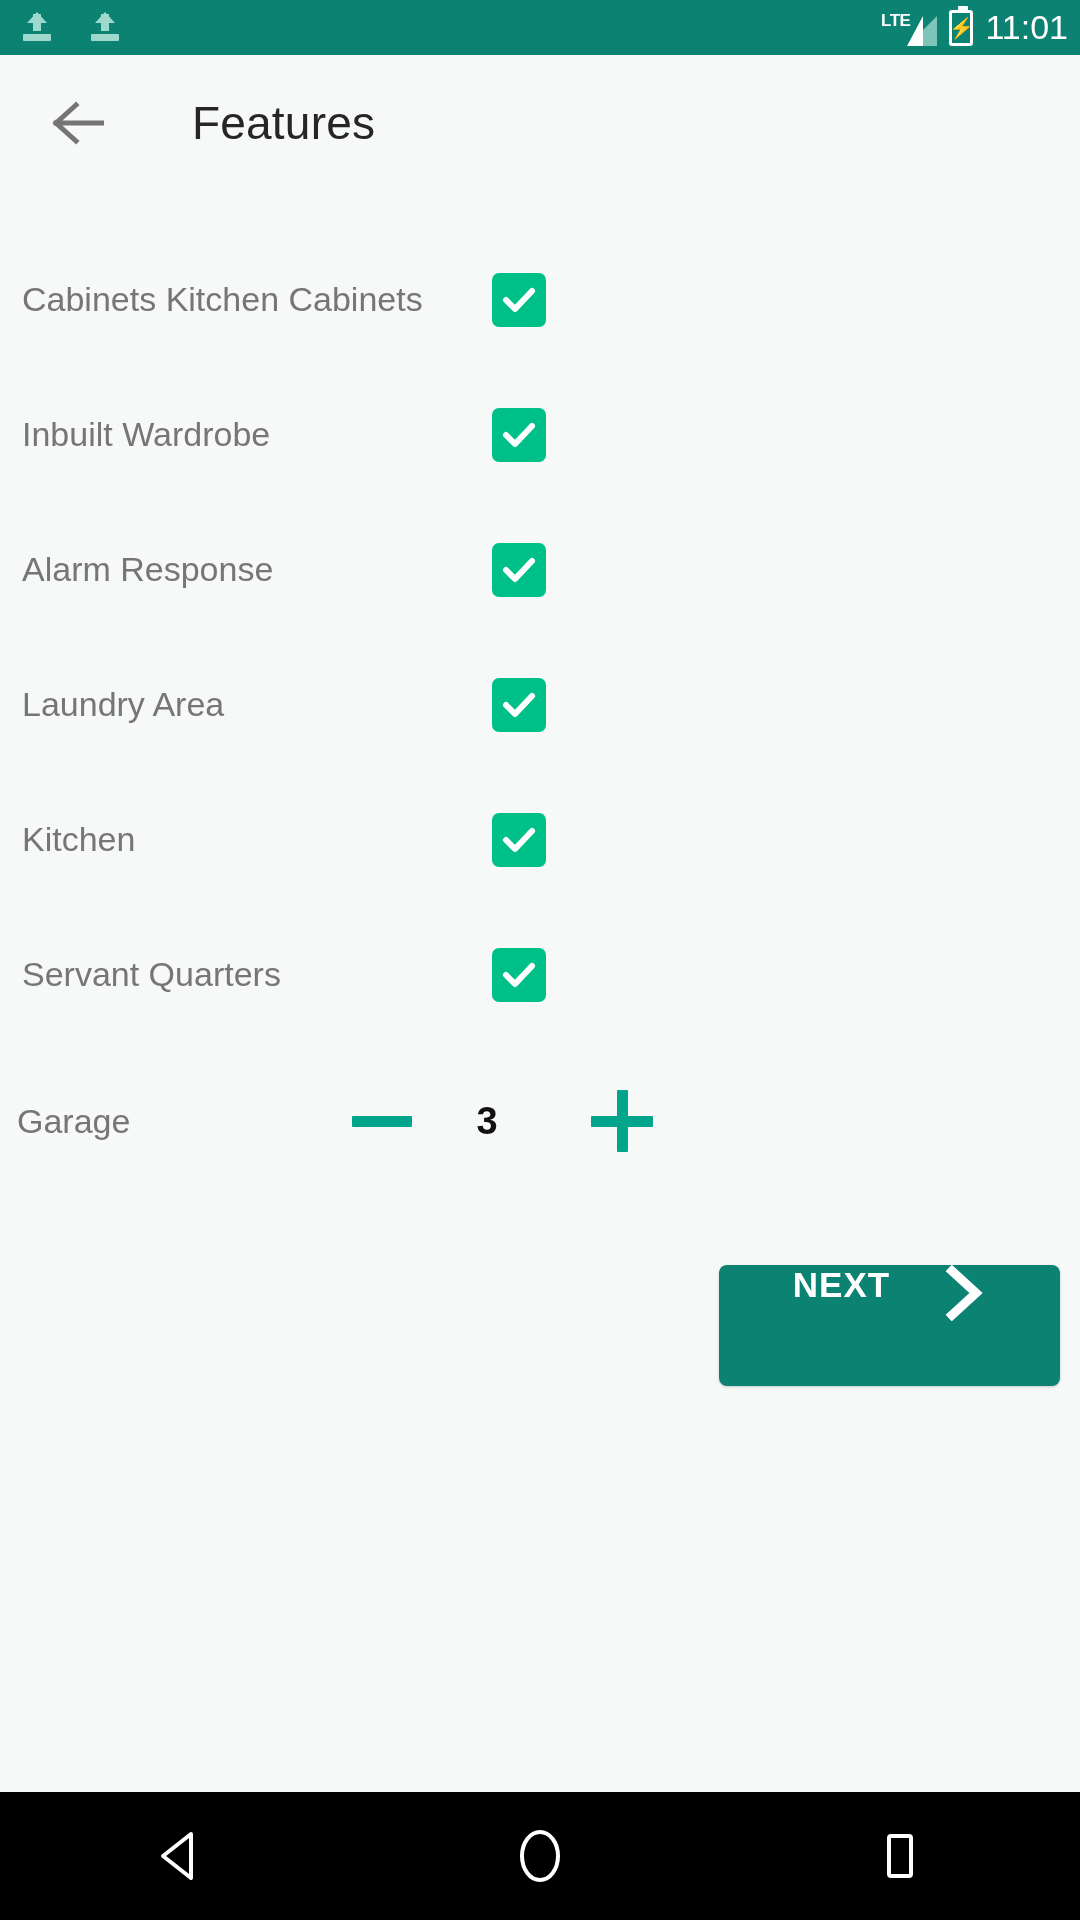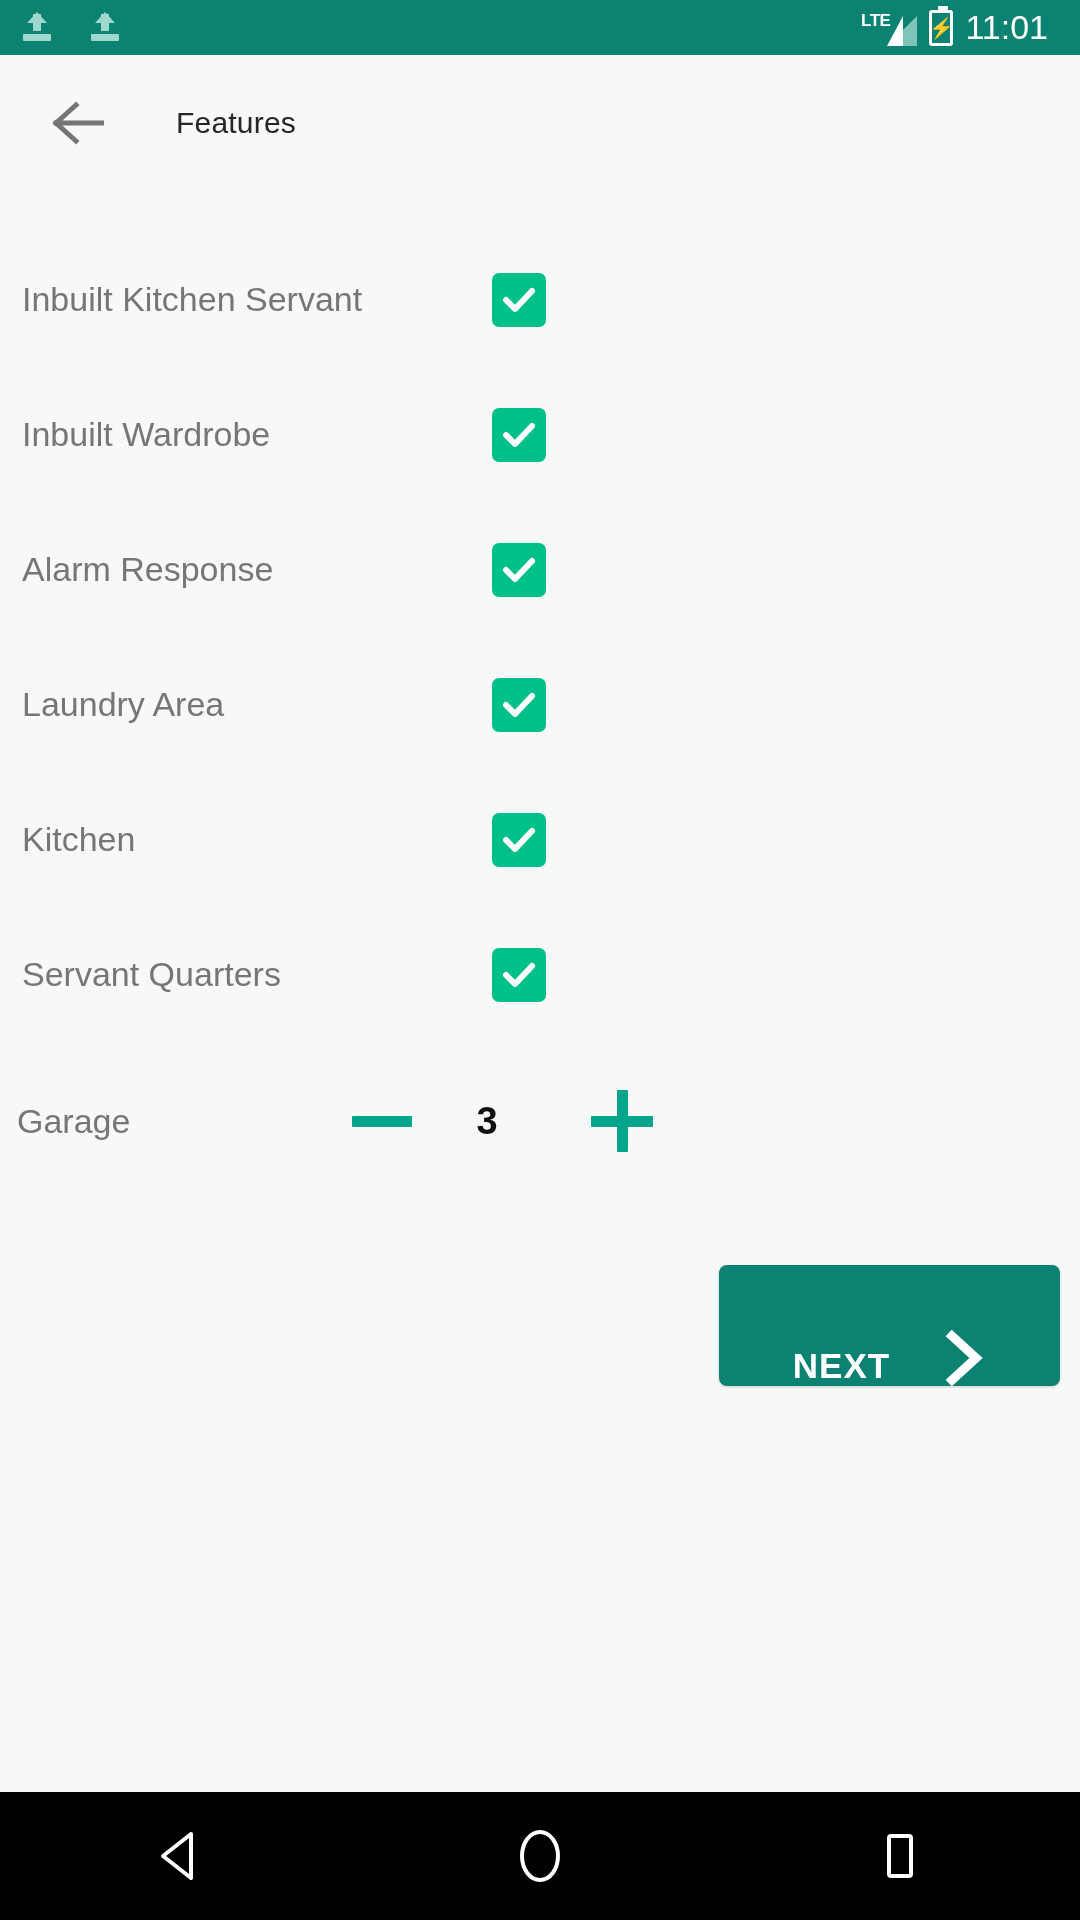--- a/index.html
+++ b/index.html
@@ -22,21 +22,21 @@
   
   #status-bar {
     position:absolute;
     top:0; left:0;
     width:1080px;
     height:55px;
     background:#0b8272;
     display:flex;
     align-items:center;
     justify-content:space-between;
-    padding:0 32px 0 22px;
+    padding:0 12px 0 22px;
   }
   .status-left { display:flex; align-items:center; gap:38px; }
   .status-right { display:flex; align-items:center; gap:12px; }
 
   .upload-icon { width:30px; height:32px; position:relative; }
   .upload-icon .shaft {
     position:absolute; left:11px; top:2px;
     width:8px; height:17px; background:#9fd8cd;
   }
   .upload-icon .head {
@@ -92,22 +92,22 @@
     width:1080px; height:135px;
     display:flex; align-items:center;
     background:#f7f8f8;
   }
   #back-button {
     width:72px; height:72px; margin-left:42px;
     display:flex; align-items:center; justify-content:center;
     cursor:pointer;
   }
   #page-title {
-    margin-left:62px;
-    font-size:30px; color:#262626; font-weight:400;
+    margin-left:78px;
+    font-size:46px; color:#262626; font-weight:400;
     letter-spacing:0.2px;
   }
 
   
   #feature-list {
     position:absolute; top:232px; left:0;
     width:1080px;
   }
   .feature-row {
     position:relative;
@@ -169,21 +169,21 @@
     position:absolute; width:11px; height:62px; background:#00a58c; border-radius:1px;
   }
 
   
   #next-button {
     position:absolute;
     top:1265px; left:719px;
     width:341px; height:121px;
     background:#0b8272;
     border-radius:8px;
-    display:flex; align-items:flex-end; justify-content:center;
+    display:flex; align-items:flex-start; justify-content:center;
     gap:52px;
     cursor:pointer;
     box-shadow:0 1px 3px rgba(0,0,0,0.18);
   }
   #next-label {
     color:#ffffff; font-size:35px; font-weight:bold; letter-spacing:1px;
   }
 
   
   #nav-bar {
@@ -236,21 +236,21 @@
       <svg width="52" height="44" viewBox="0 0 52 44">
         <path d="M4 22 L24 4 M4 22 L24 40 M4 22 L50 22" stroke="#757575" stroke-width="5" fill="none" stroke-linecap="square"></path>
       </svg>
     </div>
     <div id="page-title">Features</div>
   </div>
 
   <div id="feature-list">
 
     <div class="feature-row">
-      <div class="feature-label">Inbuilt Kitchen Servant</div>
+      <div class="feature-label">Cabinets Kitchen Cabinets</div>
       <div class="checkbox">
         <svg width="40" height="40" viewBox="0 0 40 40">
             <path d="M7 20 L16 29 L33 11" stroke="#ffffff" stroke-width="6" fill="none" stroke-linecap="round" stroke-linejoin="round"></path>
           </svg>
       </div>
     </div>
 
     <div class="feature-row">
       <div class="feature-label">Inbuilt Wardrobe</div>
       <div class="checkbox">

